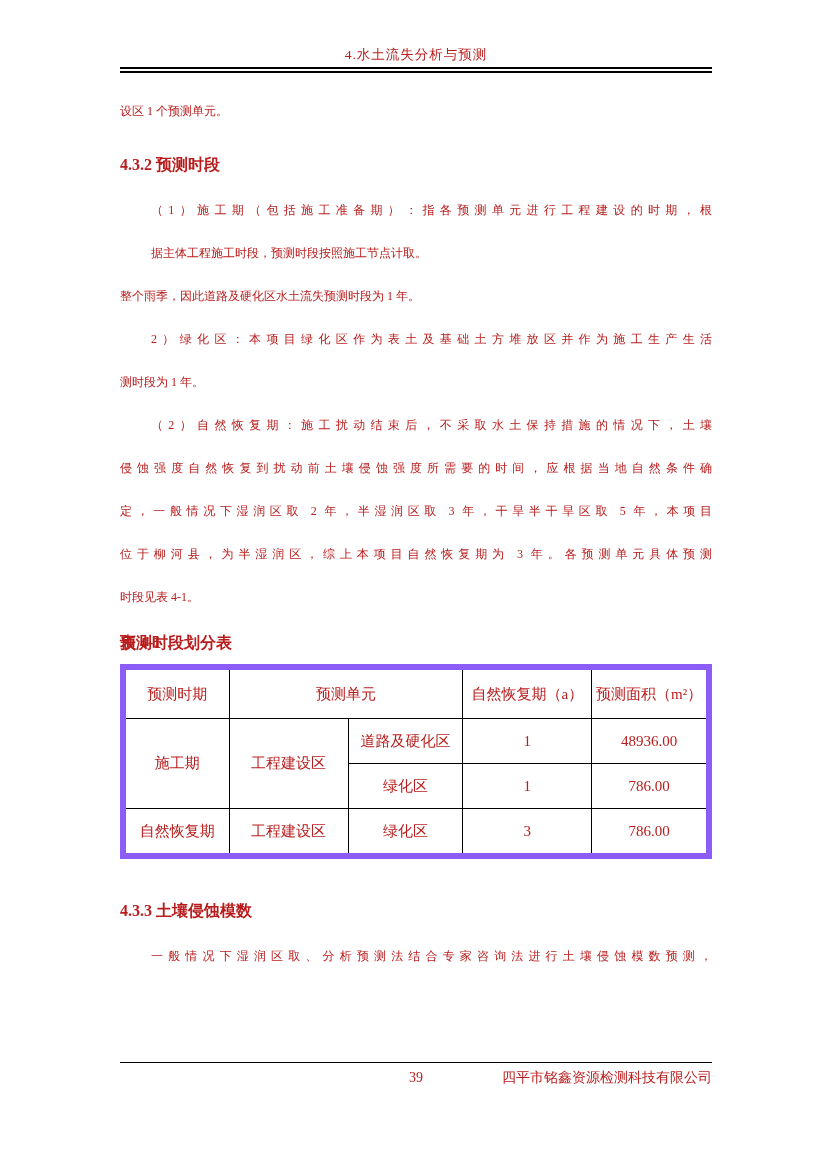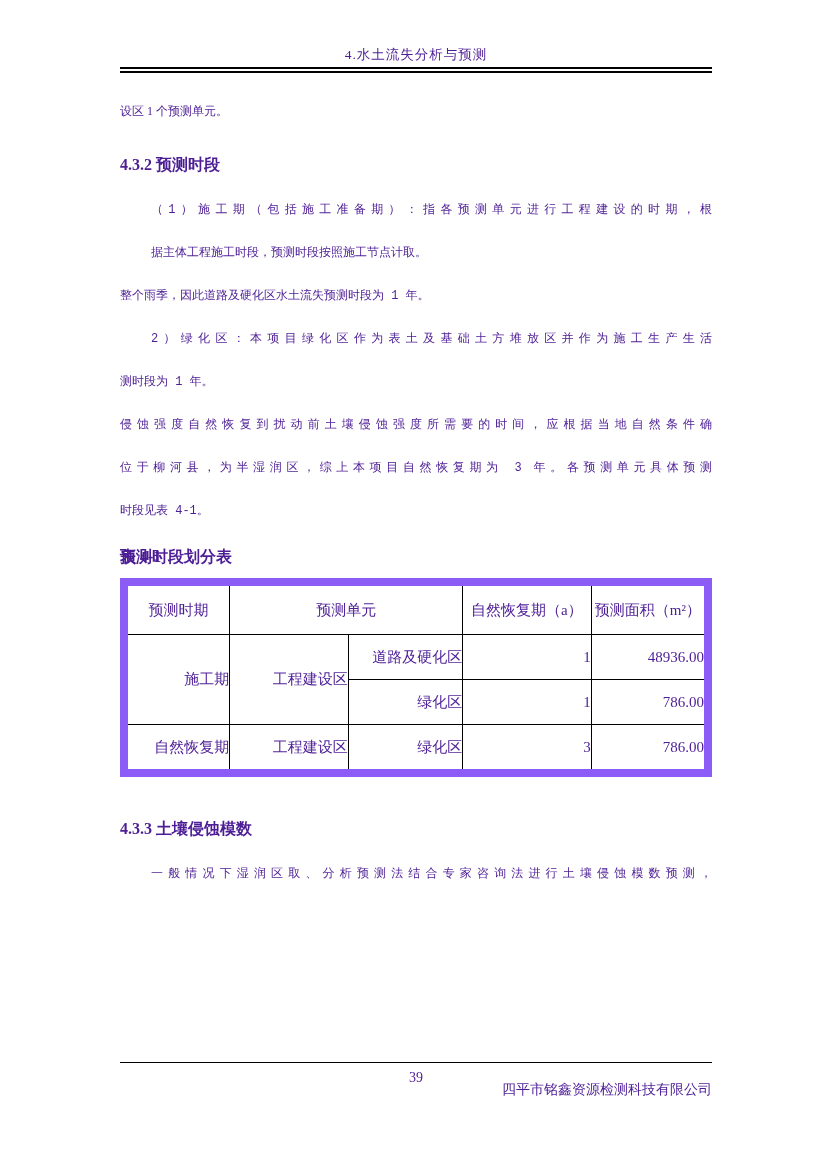--- a/index.html
+++ b/index.html
@@ -1,21 +1,21 @@
 <!DOCTYPE html>
 <html><head>
 <meta charset="utf-8">
 <style>
   html,body { margin:0; padding:0; background:#ffffff; }
   .page {
     position:relative;
     width:827px; height:1169px;
     background:#ffffff;
     font-family:"Liberation Serif","DejaVu Serif",serif;
-    color:#4c1d95;
+    color:#b91c1c;
     overflow:hidden;
   }
   
   .doc-header {
     position:absolute; left:120px; right:115px; top:46px;
     text-align:center; font-size:13.5px; letter-spacing:1px;
   }
   .header-rule {
     position:absolute; left:120px; right:115px; top:67px;
     height:2px; border-top:2px solid #000; border-bottom:2px solid #000;
@@ -23,39 +23,39 @@
   
   .content { position:absolute; left:120px; right:115px; top:72px; }
   .ln { height:43px; line-height:43px; font-size:12px; }
   .fill { text-align:justify; text-align-last:justify; }
   .ind { text-indent:31px; }
   .intro { margin-top:18px; }
   .sec-heading {
     margin-top:10px; height:43px; line-height:43px;
     font-size:16px; font-weight:bold;
   }
-  .para-block { margin-top:3px;font-family:Liberation Mono, monospace; }
+  .para-block { margin-top:3px; }
   
   .caption { margin-top:2px; position:relative; height:43px; line-height:43px; font-size:16px;font-family:Liberation Serif, serif; }
   .caption-label { position:absolute; left:0; top:0; font-weight:600; }
   .caption-title { display:block; text-align:left; font-weight:600; }
   
   table.pred {
     width:100%; border-collapse:collapse; table-layout:fixed;
-    border:8px solid #8b5cf6; font-size:15px;
+    border:6px solid #8b5cf6; font-size:15px;
   }
   table.pred td { border:1px solid #000; text-align:center; vertical-align:middle; padding:0; }
   table.pred tr.hdr td { height:48px; }
-  table.pred tr.bod td { height:44px;text-align:right; }
+  table.pred tr.bod td { height:44px; }
   .h433 { margin-top:30px; }
   
   .footer-rule { position:absolute; left:120px; right:115px; top:1062px; border-top:1px solid #000; }
   .footer { position:absolute; left:120px; right:115px; top:1064px; height:28px; line-height:28px; font-size:14px; }
   .page-num { position:absolute; left:50%; transform:translateX(-50%); }
-  .company { position:absolute; right:0; top:12px;font-family:Liberation Mono, monospace; }
+  .company { position:absolute; right:0; top:0;font-family:Liberation Mono, monospace; }
 </style>
 </head>
 <body>
 
 <div class="page">
 
   <div class="doc-header">4.水土流失分析与预测</div>
   <div class="header-rule"></div>
 
   <div class="content">
@@ -63,21 +63,23 @@
     <div class="ln intro">设区 1 个预测单元。</div>
 
     <div class="sec-heading">4.3.2 预测时段</div>
 
     <div class="para-block">
       <div class="ln ind fill">（1）施工期（包括施工准备期）：指各预测单元进行工程建设的时期，根</div>
       <div class="ln ind">据主体工程施工时段，预测时段按照施工节点计取。</div>
       <div class="ln">整个雨季，因此道路及硬化区水土流失预测时段为 1 年。</div>
       <div class="ln ind fill">2）绿化区：本项目绿化区作为表土及基础土方堆放区并作为施工生产生活</div>
       <div class="ln">测时段为 1 年。</div>
+      <div class="ln ind fill">（2）自然恢复期：施工扰动结束后，不采取水土保持措施的情况下，土壤</div>
       <div class="ln fill">侵蚀强度自然恢复到扰动前土壤侵蚀强度所需要的时间，应根据当地自然条件确</div>
+      <div class="ln fill">定，一般情况下湿润区取 2 年，半湿润区取 3 年，干旱半干旱区取 5 年，本项目</div>
       <div class="ln fill">位于柳河县，为半湿润区，综上本项目自然恢复期为 3 年。各预测单元具体预测</div>
       <div class="ln">时段见表 4-1。</div>
     </div>
 
     <div class="caption">
       <span class="caption-label">表 4-1</span>
       <span class="caption-title">预测时段划分表</span>
     </div>
 
     <table class="pred">

